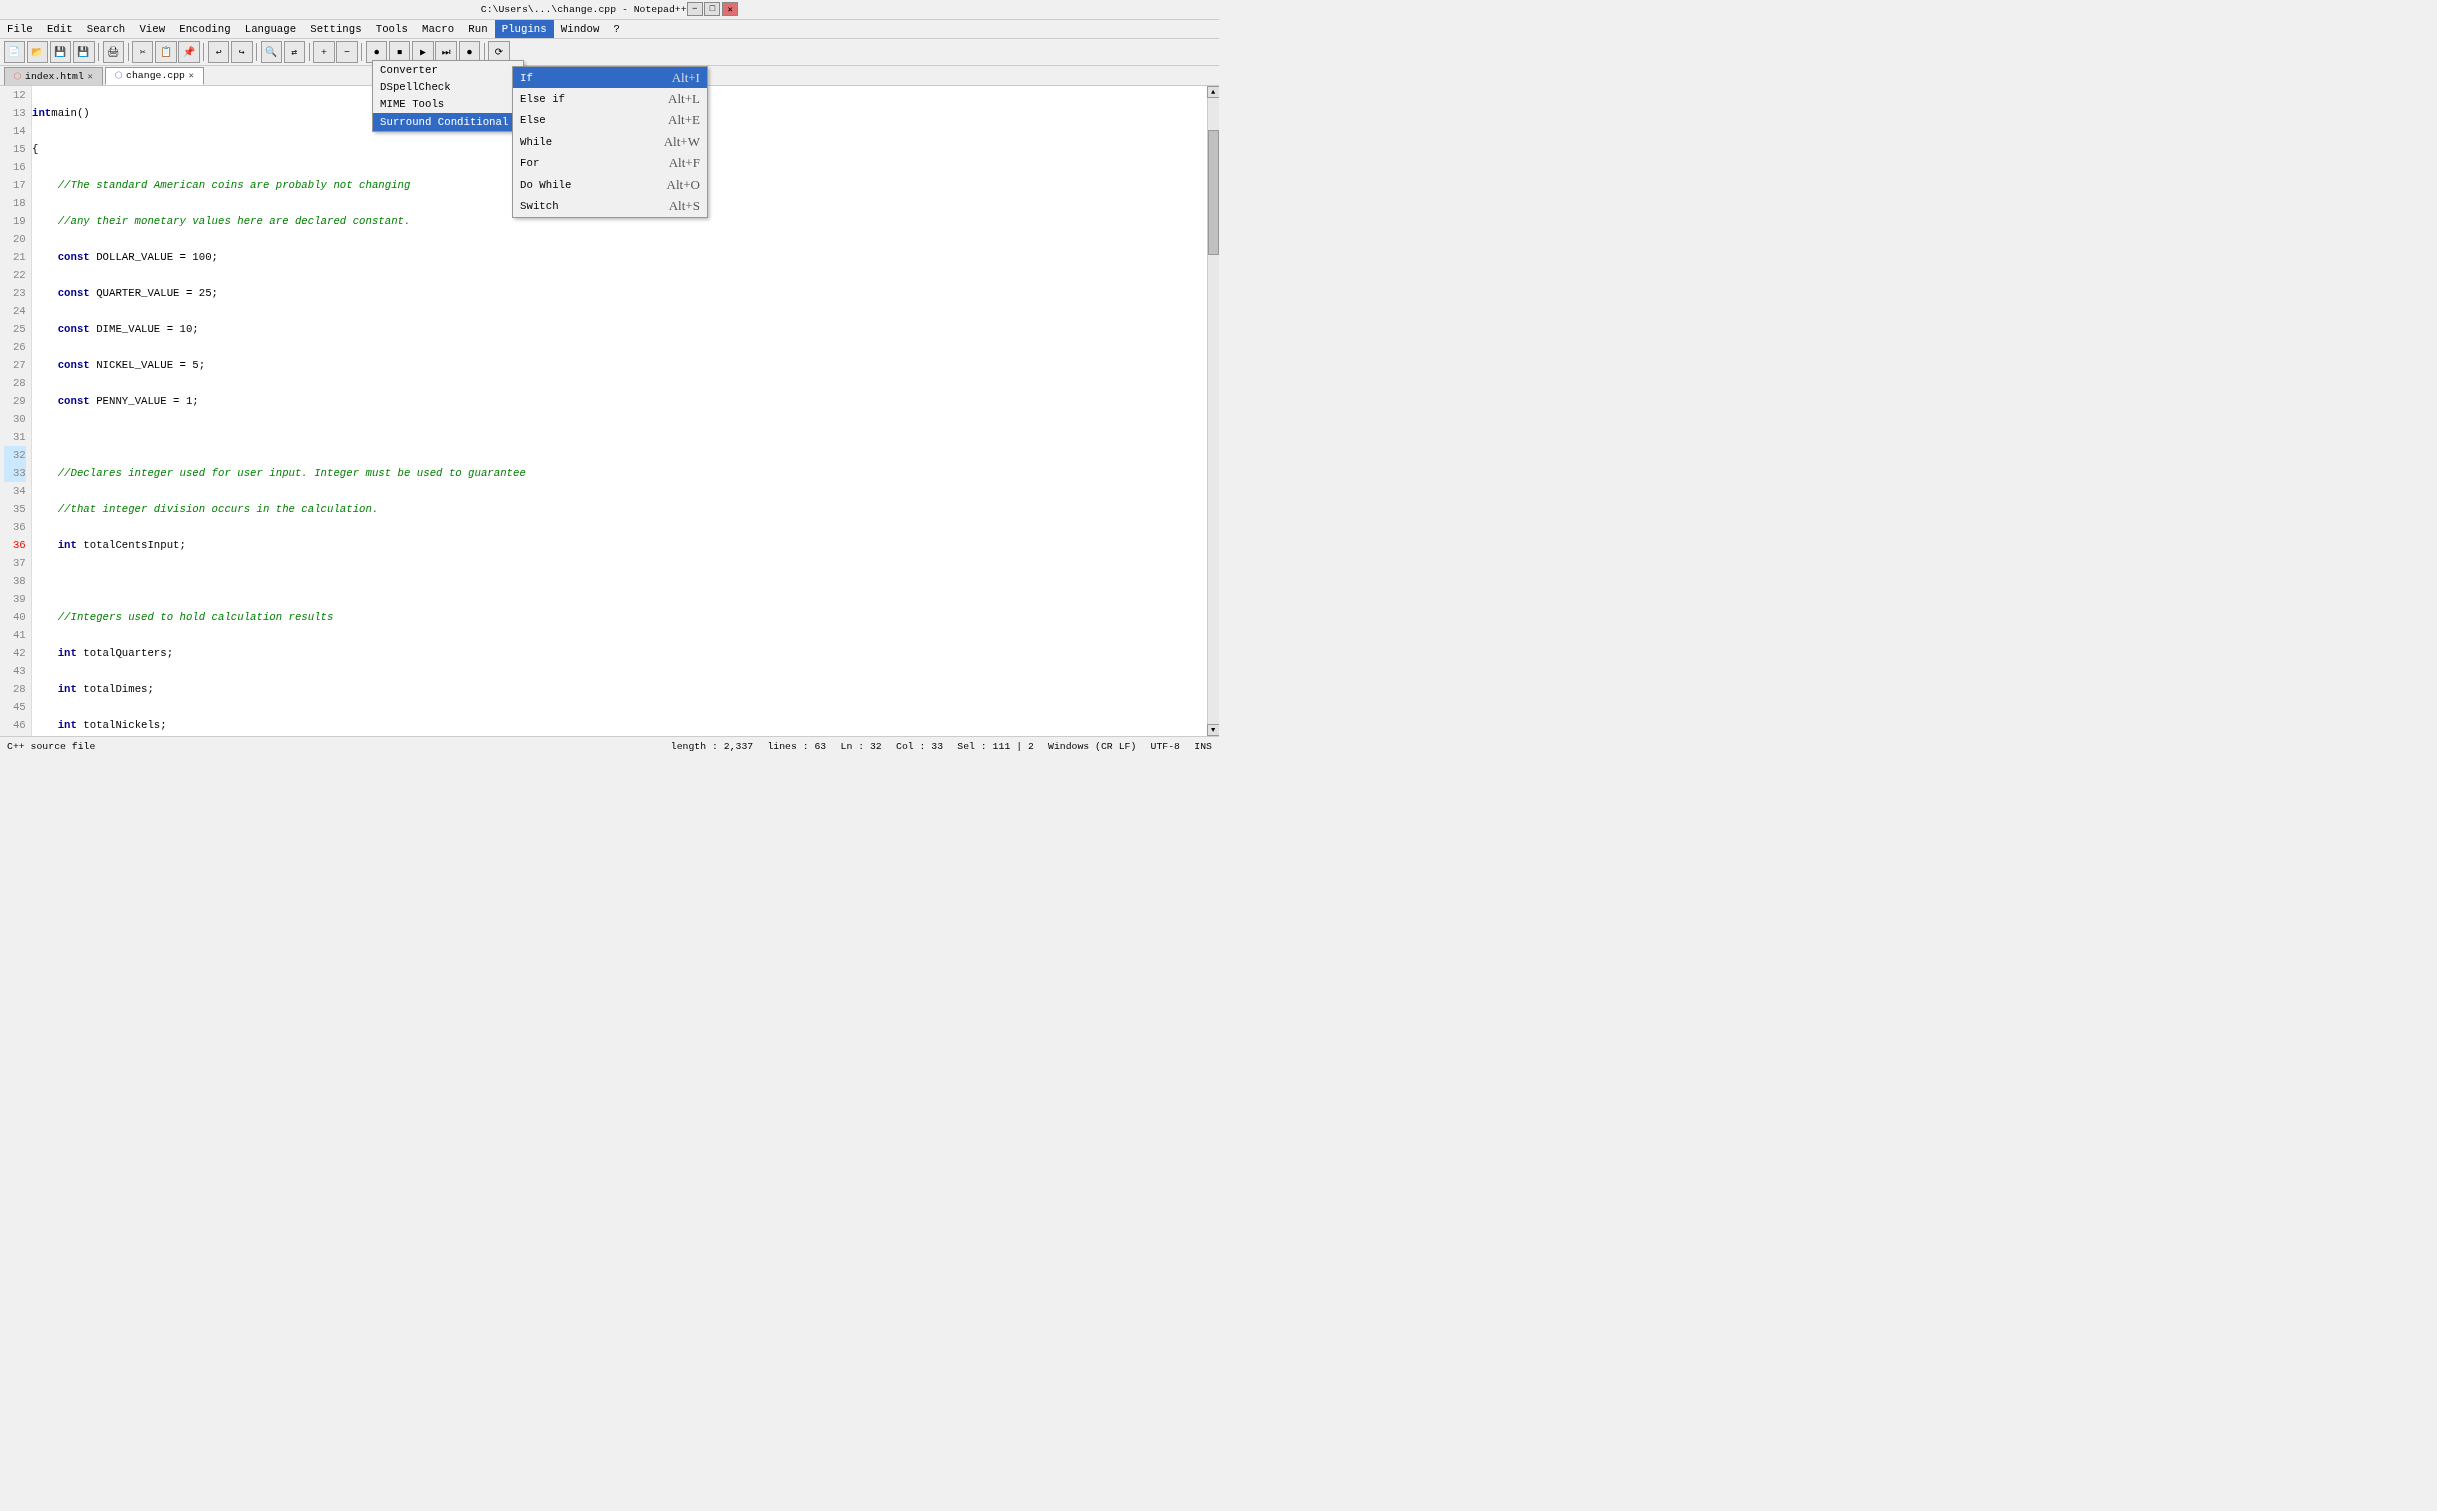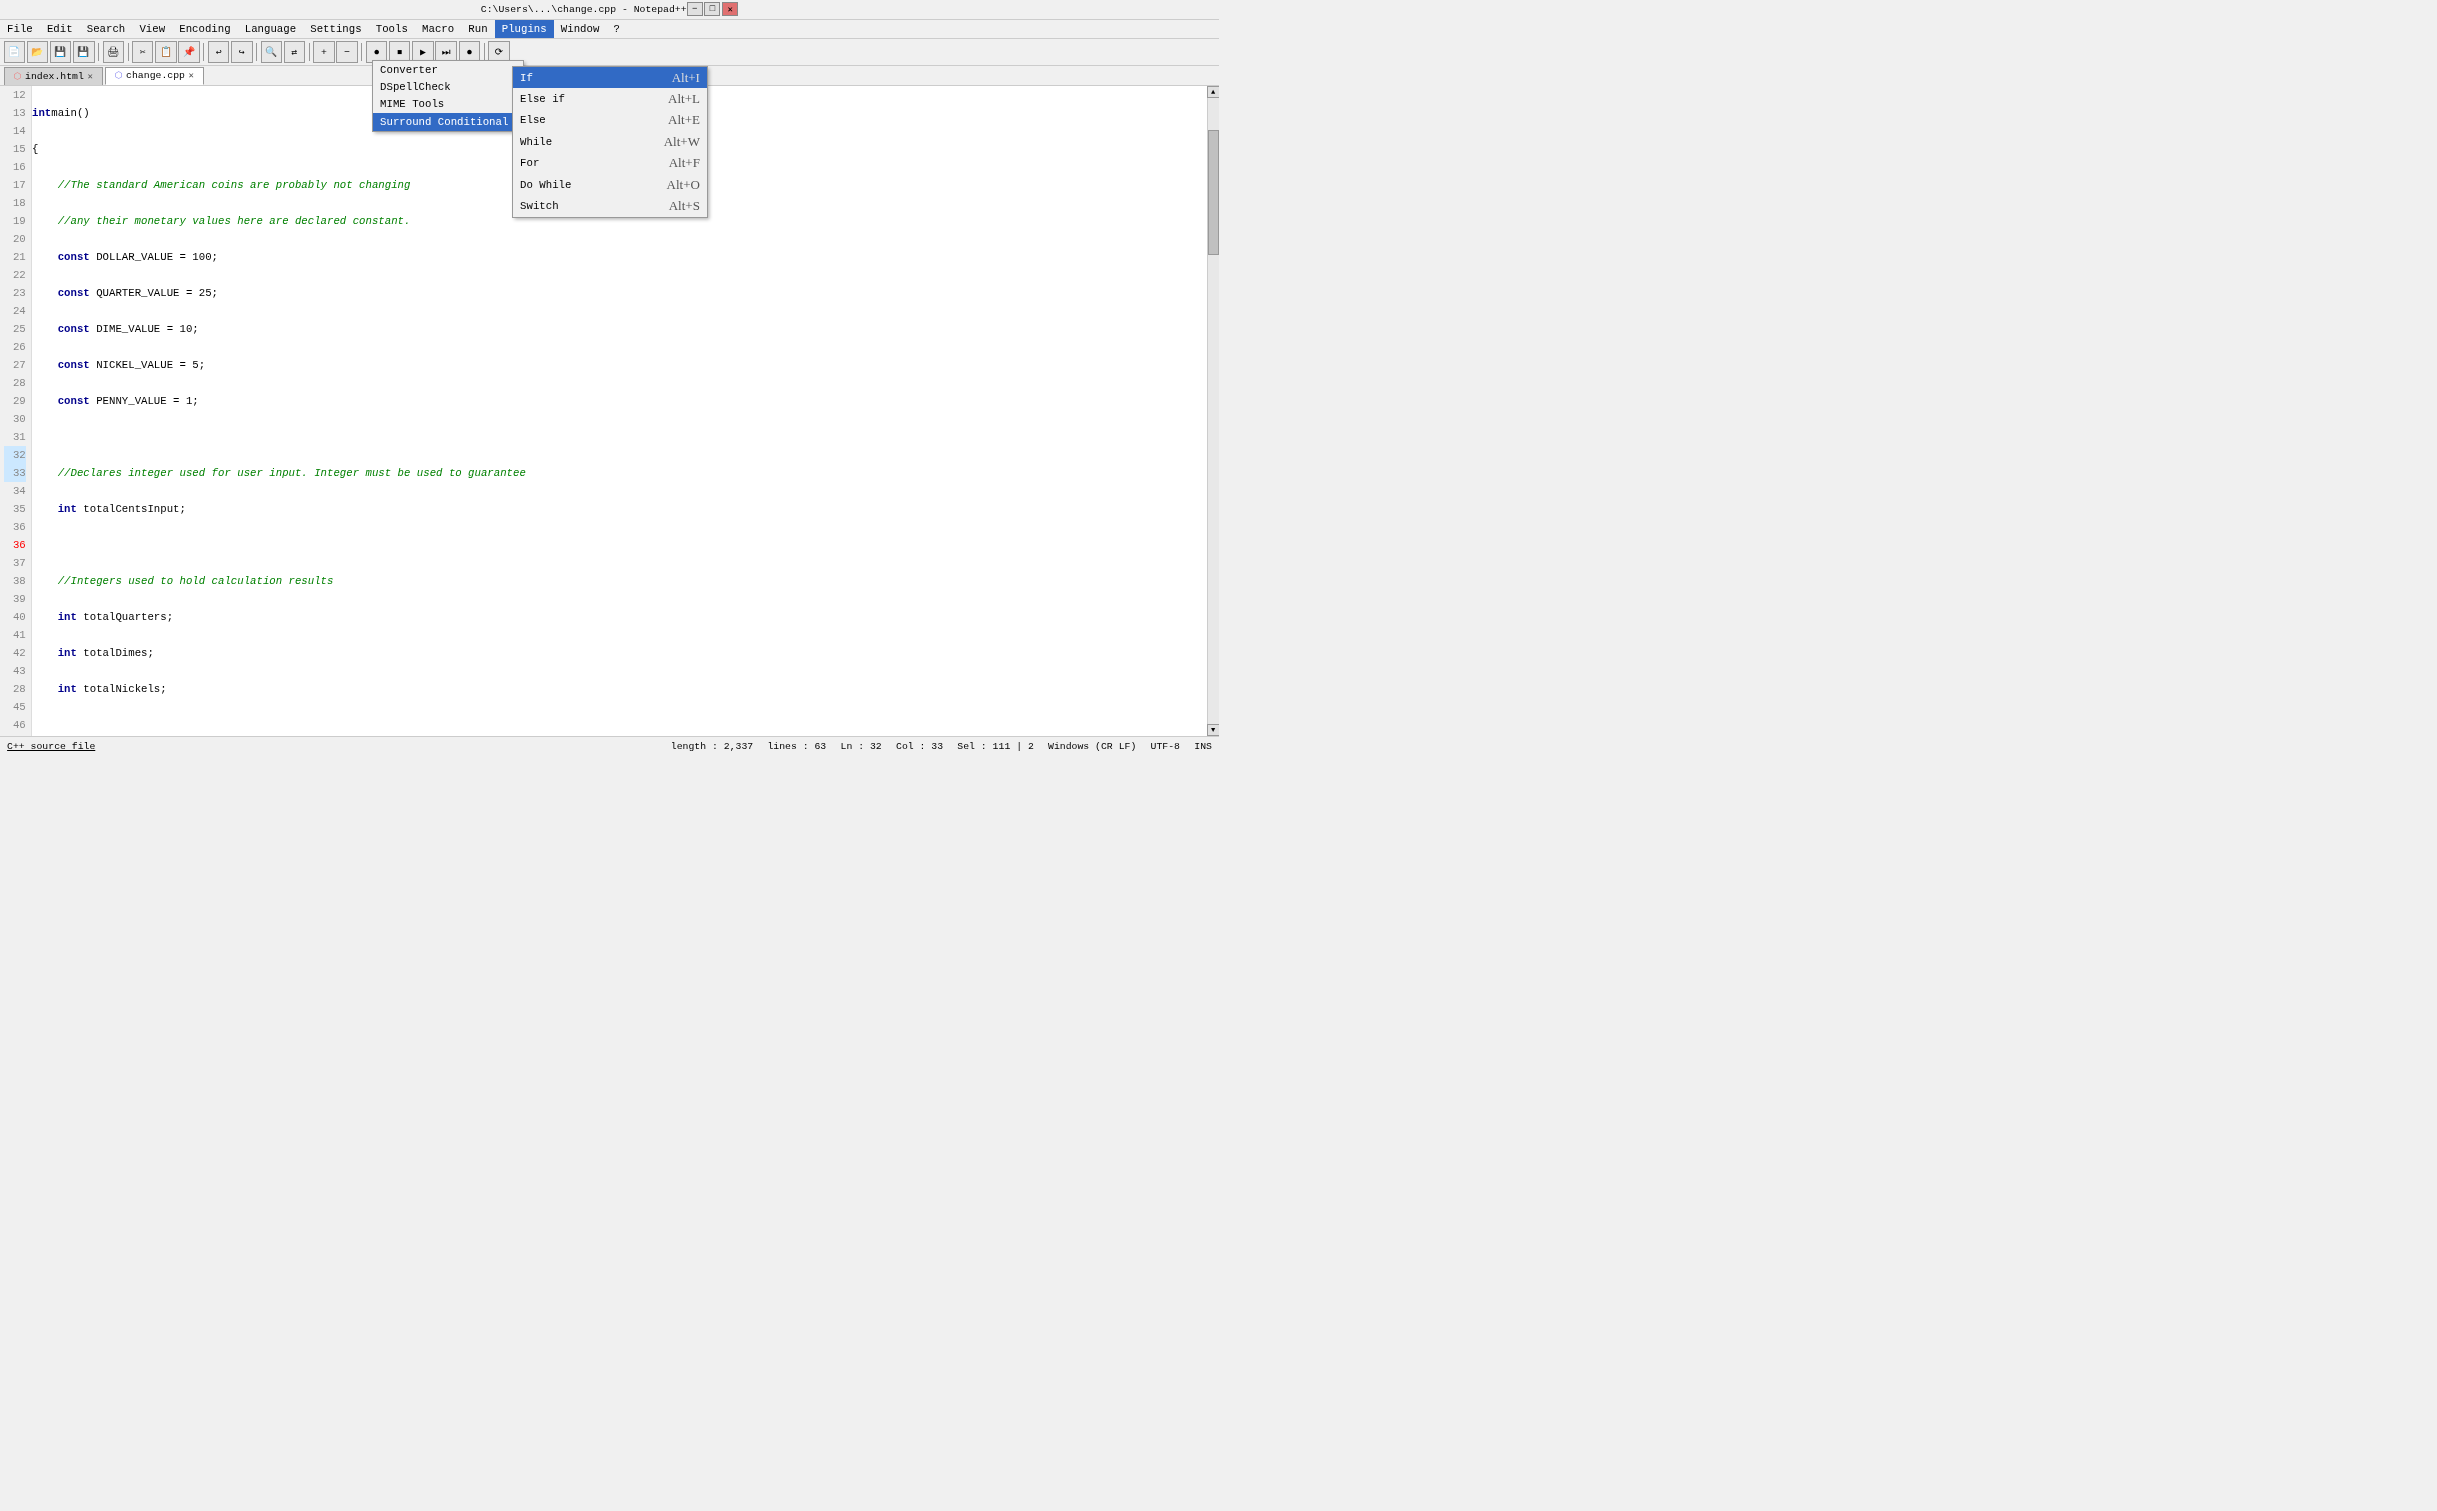--- a/index.html
+++ b/index.html
@@ -195,21 +195,21 @@
       align-items: center;
       border-top: 0.9px solid #ccc;
       font-size: 9.8px;
       padding: 0 7.1px;
       justify-content: space-between;
       position: absolute;
       bottom: 0;
       left: 0;
       right: 0;
     }
-    .status-left { display: flex; gap: 14.3px; text-decoration: underline; }
+    .status-left { display: flex; gap: 14.3px; }
     .status-right { display: flex; gap: 14.3px; }
 
     
     #plugins-dropdown {
       position: absolute;
       top: 60px;
       left: 372px;
       background: #f0f0f0;
       border: 0.9px solid #999;
       box-shadow: 1.8px 1.8px 3.6px rgba(0,0,0,0.3);
@@ -376,20 +376,21 @@
 <div class="code-line"><span class="normal">{</span></div>
 <div class="code-line"><span class="cm">    //The standard American coins are probably not changing</span></div>
 <div class="code-line"><span class="cm">    //any their monetary values here are declared constant.</span></div>
 <div class="code-line"><span class="normal">    </span><span class="kw">const</span><span class="normal"> DOLLAR_VALUE = 100;</span></div>
 <div class="code-line"><span class="normal">    </span><span class="kw">const</span><span class="normal"> QUARTER_VALUE = 25;</span></div>
 <div class="code-line"><span class="normal">    </span><span class="kw">const</span><span class="normal"> DIME_VALUE = 10;</span></div>
 <div class="code-line"><span class="normal">    </span><span class="kw">const</span><span class="normal"> NICKEL_VALUE = 5;</span></div>
 <div class="code-line"><span class="normal">    </span><span class="kw">const</span><span class="normal"> PENNY_VALUE = 1;</span></div>
 <div class="code-line"></div>
 <div class="code-line"><span class="cm">    //Declares integer used for user input. Integer must be used to guarantee</span></div>
+<div class="code-line"><span class="cm">    //that integer division occurs in the calculation.</span></div>
 <div class="code-line"><span class="normal">    </span><span class="kw">int</span><span class="normal"> totalCentsInput;</span></div>
 <div class="code-line"></div>
 <div class="code-line"><span class="cm">    //Integers used to hold calculation results</span></div>
 <div class="code-line"><span class="normal">    </span><span class="kw">int</span><span class="normal"> totalQuarters;</span></div>
 <div class="code-line"><span class="normal">    </span><span class="kw">int</span><span class="normal"> totalDimes;</span></div>
 <div class="code-line"><span class="normal">    </span><span class="kw">int</span><span class="normal"> totalNickels;</span></div>
 
 
 
 

